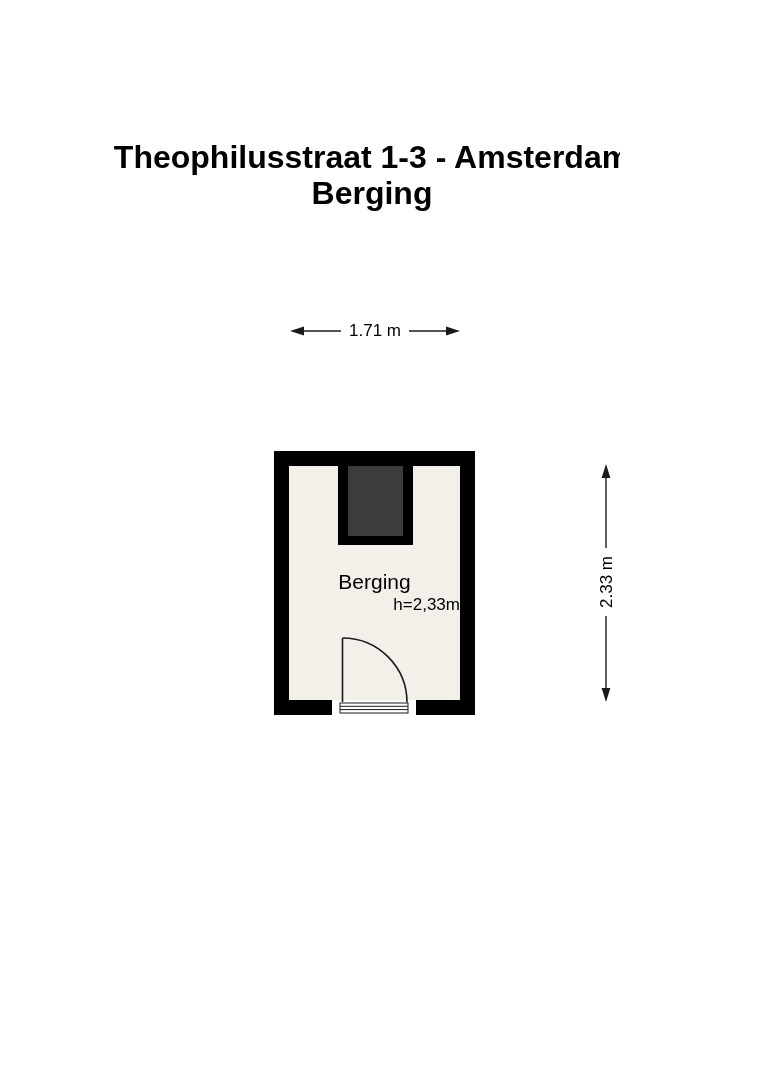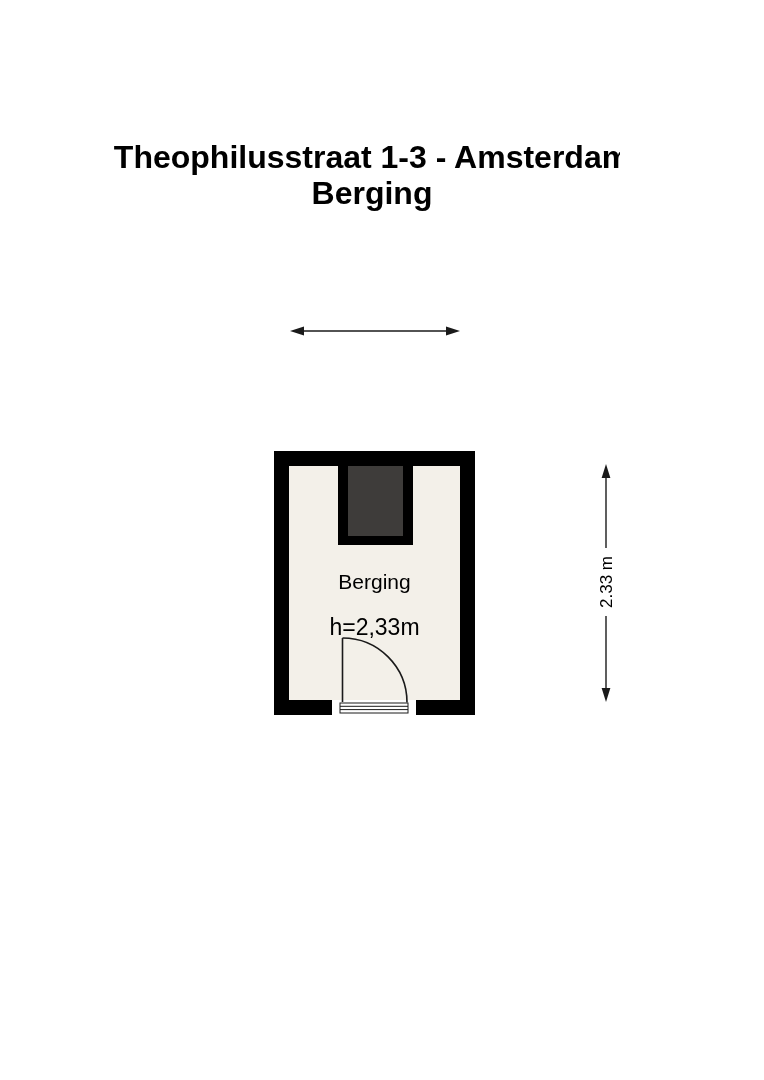--- a/index.html
+++ b/index.html
@@ -60,24 +60,24 @@
     position: absolute;
     left: 289px; top: 571px;
     width: 171px;
     text-align: center;
     font-size: 21px;
     line-height: 22px;
     color: var(--text);
   }
   .room-height {
     position: absolute;
-    left: 289px; top: 618px;
+    left: 289px; top: 595px;
     width: 171px;
-    text-align: center;
-    font-size: 23px;
+    text-align: right;
+    font-size: 17px;
     line-height: 19px;
     color: var(--text);
   }
 
   .disclaimer {
     position: absolute;
     left: 0; top: 864px;
     width: 764px;
     text-align: center;
     font-size: 21px;
@@ -127,20 +127,23 @@
     <line class="dimline" x1="606" y1="472" x2="606" y2="694"></line>
     <polygon class="arrow" points="606,464 601.6,478 610.4,478"></polygon>
     <polygon class="arrow" points="606,702 601.6,688 610.4,688"></polygon>
   </svg>
 
   <div class="title-block">
     <div>Theophilusstraat 1-3 - Amsterdam</div>
     <div>Berging</div>
   </div>
 
+  <div class="dim-label-h">
+    <span>1.71 m</span>
+  </div>
   <div class="dim-label-v">
     <span>2.33 m</span>
   </div>
 
   <div class="room-name">Berging</div>
   <div class="room-height">h=2,33m</div>
 
 
 </div>
 

